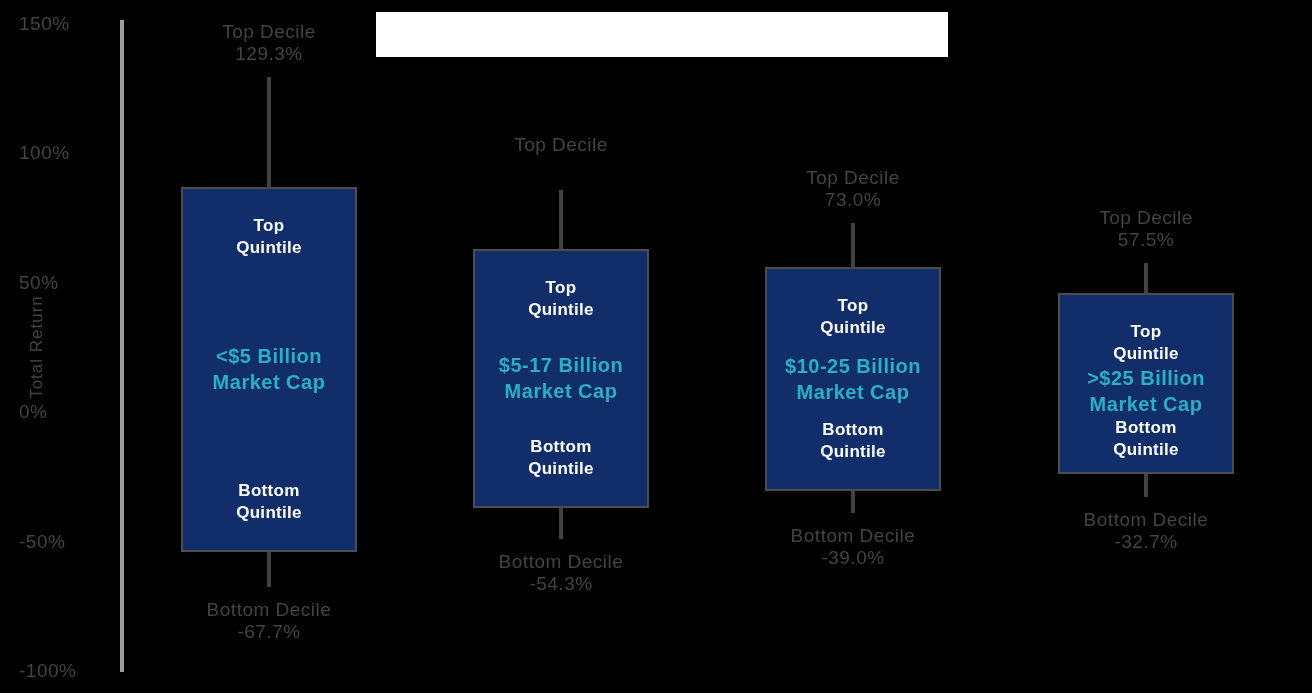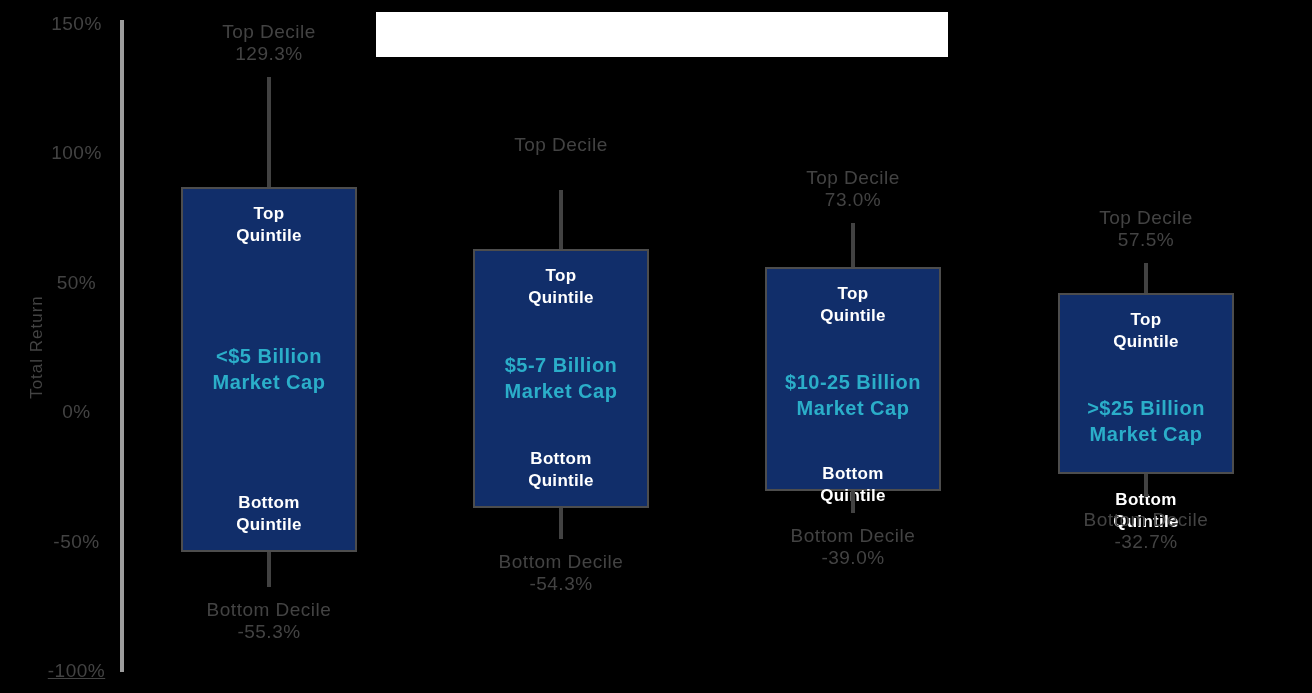--- a/index.html
+++ b/index.html
@@ -23,22 +23,22 @@
 
   .axis-line {
     position: absolute;
     left: 120px; top: 20px;
     width: 4px; height: 652px;
     background: var(--axis-line, #9c9c9c);
   }
 
   .tick {
     position: absolute;
-    left: 28px; width: 97px;
-    text-align: center;
+    left: 19px; width: 97px;
+    text-align: left;
     font-size: 19px; line-height: 22px;
     letter-spacing: 0.5px;
     color: var(--gray-text, #434343);
   }
 
   .yaxis-title {
     position: absolute;
     left: 37px; top: 347px;
     transform: translate(-50%, -50%) rotate(-90deg);
     font-size: 17px;
@@ -66,22 +66,21 @@
 
   .qbox {
     position: absolute;
     left: 0; right: 0;
     background: var(--box-fill, #112e6a);
     border: 2px solid var(--box-border, #4d4d4d);
     display: flex;
     flex-direction: column;
     justify-content: space-between;
     align-items: center;
-    padding: 14px 4px;
-    gap: 42px;
+    padding: 26px 4px;
   }
 
   .qlabel {
     color: var(--quintile-text, #fff);
     font-weight: bold;
     font-size: 17px; line-height: 22px;
     text-align: center;
     white-space: pre-line;
     letter-spacing: 0.3px;
   }
@@ -105,53 +104,53 @@
   <div class="yaxis-title">Total Return</div>
 
   <div class="axis-line"></div>
 
   <div>
     <span class="tick" style="top: 12.5px;">150%</span>
     <span class="tick" style="top: 142px;">100%</span>
     <span class="tick" style="top: 271.5px;">50%</span>
     <span class="tick" style="top: 401px;">0%</span>
     <span class="tick" style="top: 530.5px;">-50%</span>
-    <span class="tick" style="top: 660px; text-decoration: underline;">-100%</span>
+    <span class="tick" style="top: 660px;">-100%</span>
   </div>
 
   <div class="group" style="left: 181px; width: 176px;">
     <div class="decile decile-top" style="top: 21.113px;">
       <div>Top Decile</div>
       <div>129.3%</div>
     </div>
     <div class="whisker whisker-top" style="top: 77.113px; height: 109.557px;"></div>
     <div class="qbox" style="top: 186.67px; height: 365.19px;">
       <div class="qlabel">Top
 Quintile</div>
       <div class="catlabel">&lt;$5 Billion
 Market Cap</div>
       <div class="qlabel">Bottom
 Quintile</div>
     </div>
     <div class="whisker whisker-bottom" style="top: 551.86px; height: 35.483px;"></div>
     <div class="decile decile-bottom" style="top: 599.343px;">
       <div>Bottom Decile</div>
-      <div>-55.3%</div>
+      <div>-67.7%</div>
     </div>
   </div>
 
   <div class="group" style="left: 473px; width: 176px;">
     <div class="decile decile-top" style="top: 134.296px;">
       <div>Top Decile</div>
     </div>
     <div class="whisker whisker-top" style="top: 190.296px; height: 58.534px;"></div>
     <div class="qbox" style="top: 248.83px; height: 259px;">
       <div class="qlabel">Top
 Quintile</div>
-      <div class="catlabel">$5-7 Billion
+      <div class="catlabel">$5-17 Billion
 Market Cap</div>
       <div class="qlabel">Bottom
 Quintile</div>
     </div>
     <div class="whisker whisker-bottom" style="top: 507.83px; height: 30.821px;"></div>
     <div class="decile decile-bottom" style="top: 550.651px;">
       <div>Bottom Decile</div>
       <div>-54.3%</div>
     </div>
   </div>

